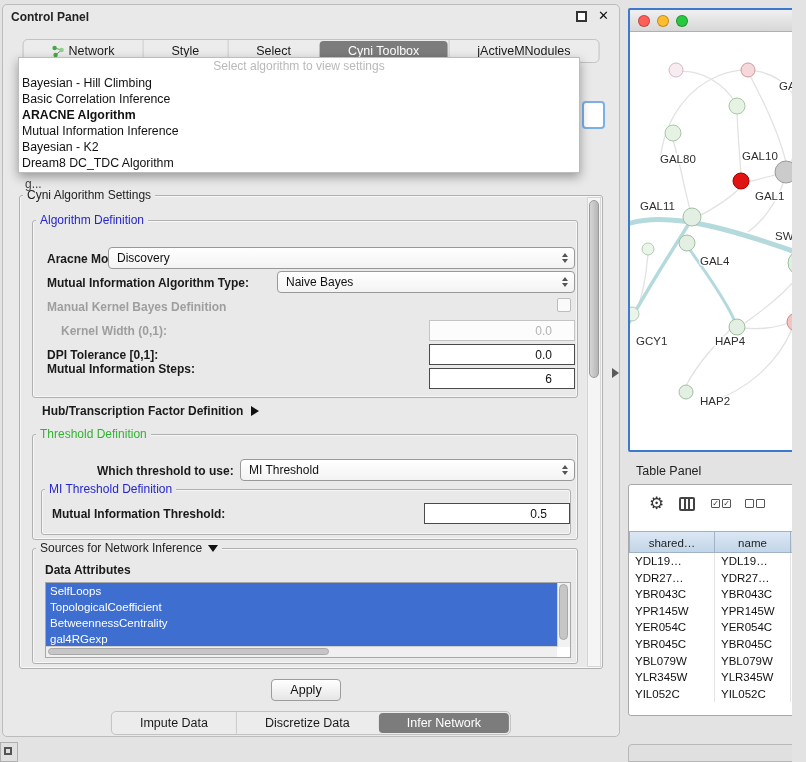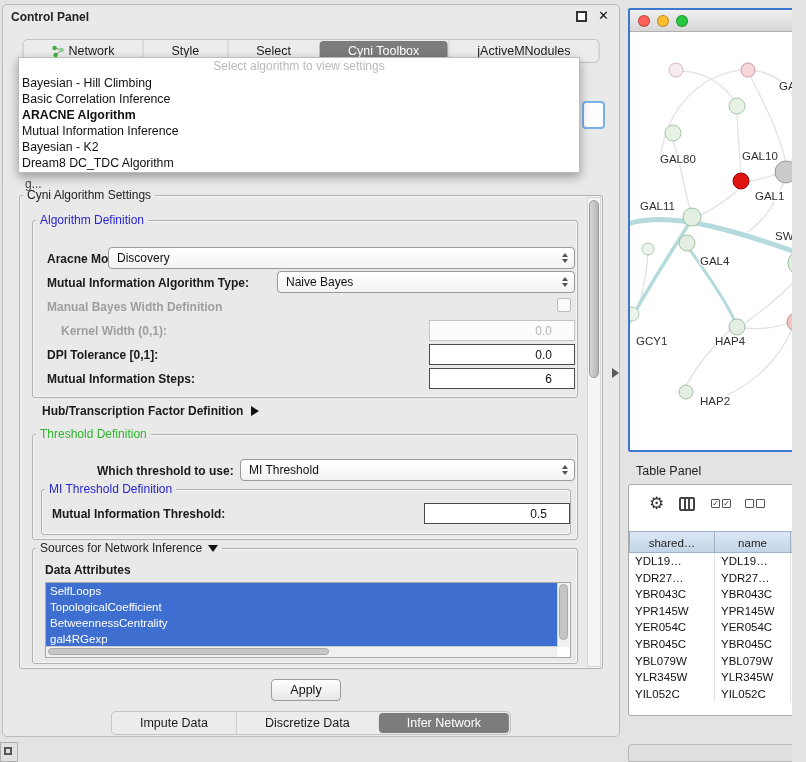--- a/index.html
+++ b/index.html
@@ -199,30 +199,30 @@
 
         <div class="lbl" style="left:14px; top:55px;">Mutual Information Algorithm Type:</div>
         <div class="combo" style="left:244px; top:50px; width:298px;">
           <span>Naive Bayes</span>
           <span class="arrows">
               <i class="arrow-up"></i>
               <i class="arrow-down"></i>
             </span>
         </div>
 
-        <div class="lbl disabled" style="left:14px; top:79px;">Manual Bayes Width Definition</div>
+        <div class="lbl disabled" style="left:14px; top:79px;">Manual Kernel Bayes Definition</div>
         <div class="checkbox" style="left:524px; top:77px;"></div>
 
         <div class="lbl disabled" style="left:14px; top:103px;padding-left:14px;">Kernel Width (0,1):</div>
         <div class="tfield disabled" style="left:396px; top:99px; width:146px;">0.0</div>
 
         <div class="lbl" style="left:14px; top:127px;">DPI Tolerance [0,1]:</div>
         <div class="tfield" style="left:396px; top:123px; width:146px;">0.0</div>
 
-        <div class="lbl" style="left:14px; top:151px;text-align:right;">Mutual Information Steps:</div>
+        <div class="lbl" style="left:14px; top:141px;text-align:right;">Mutual Information Steps:</div>
         <div class="tfield" style="left:396px; top:147px; width:146px;">6</div>
       </div>
 
       <div class="hub-row">
         <span>Hub/Transcription Factor Definition</span>
         <span class="tri-right"></span>
       </div>
 
       <div class="group-box thr-group">
         <div class="legend green">Threshold Definition</div>

